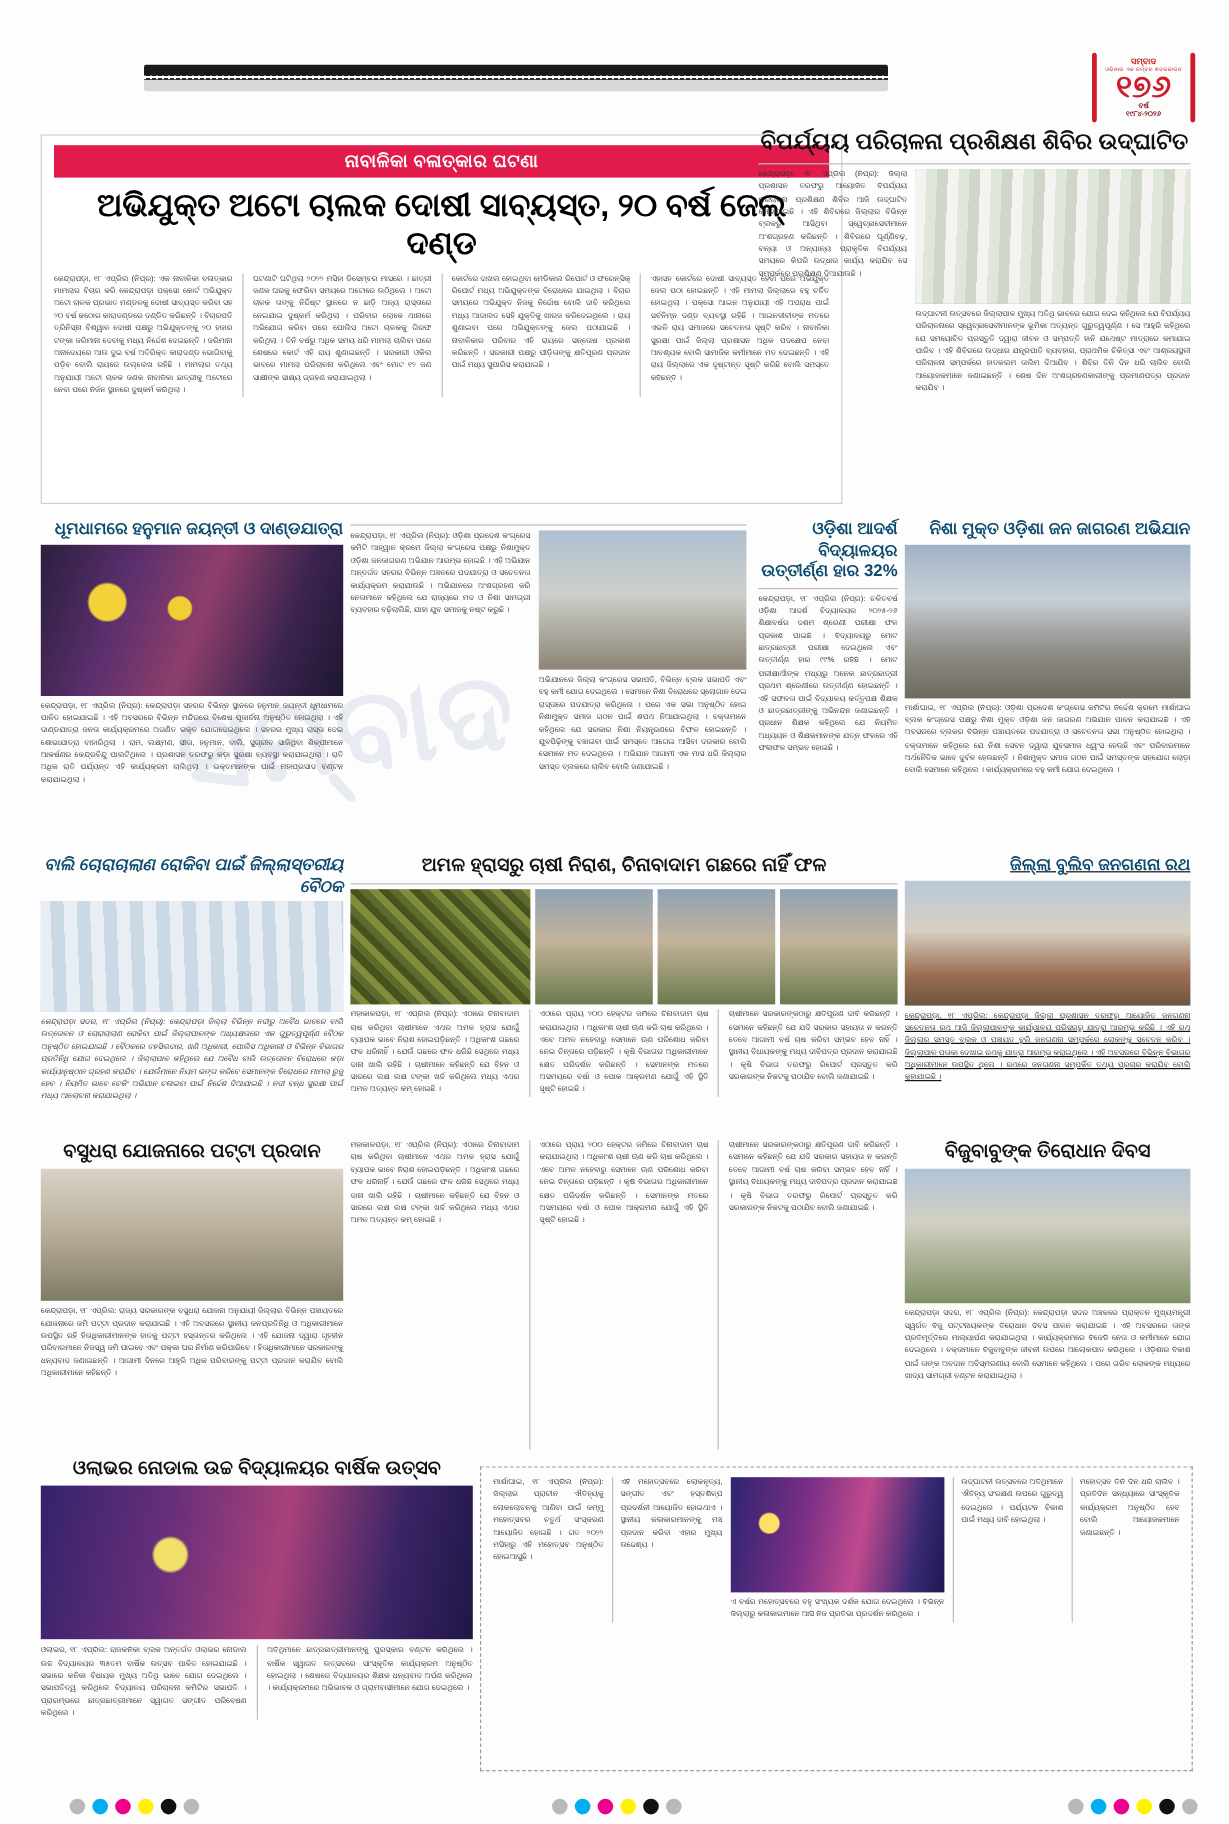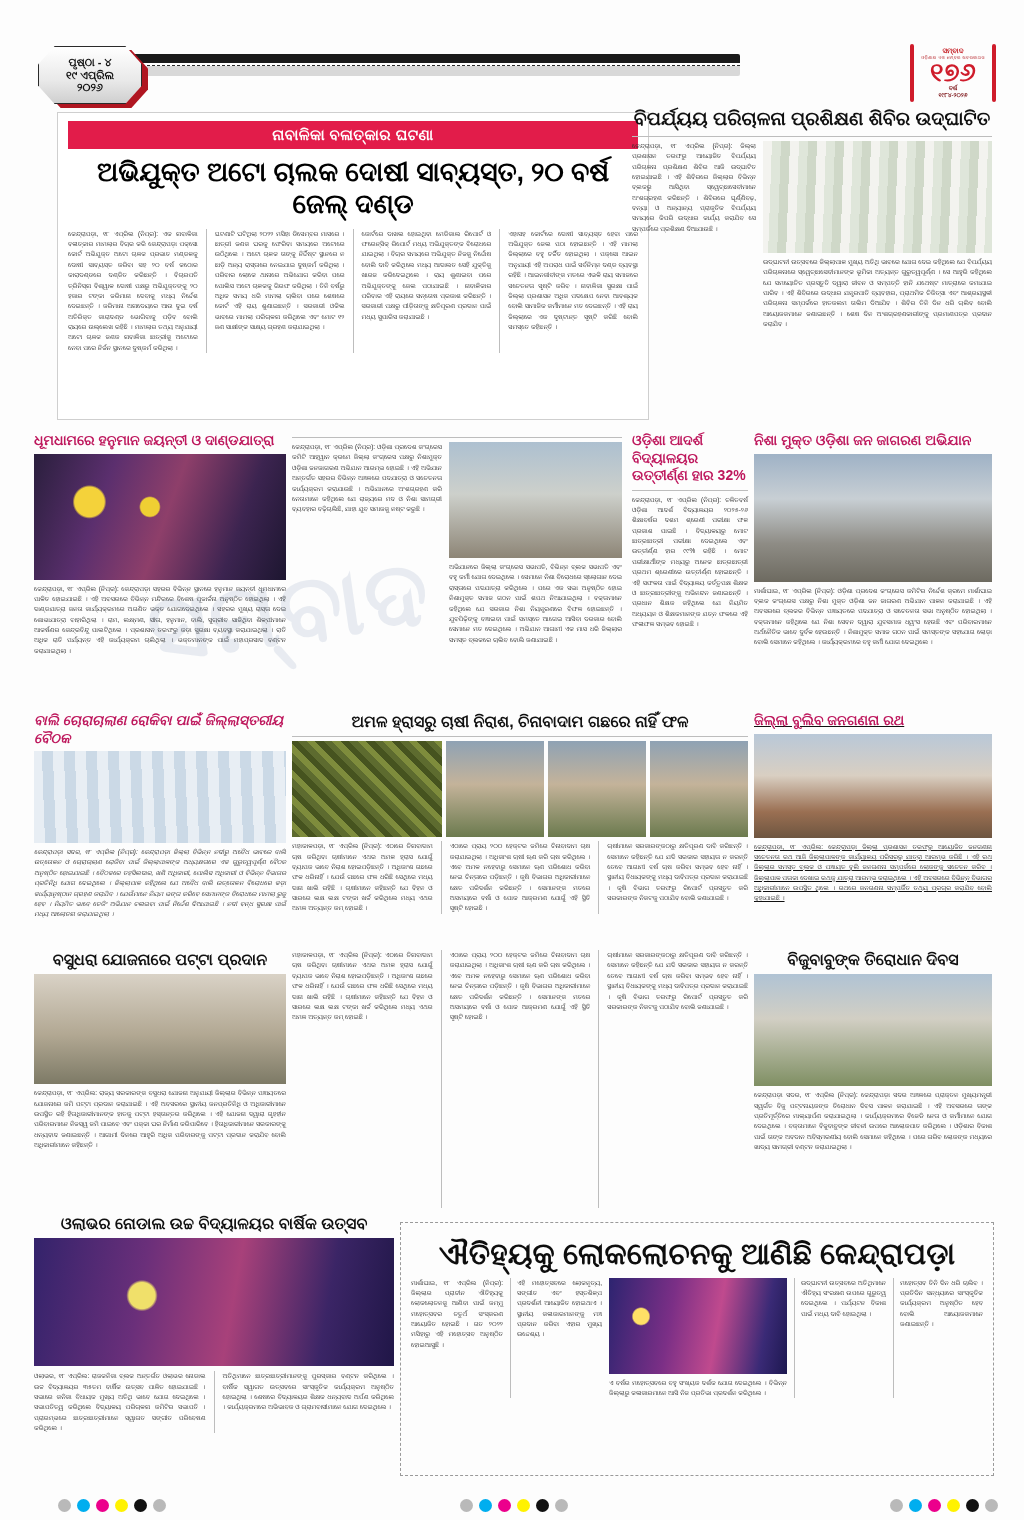--- a/index.html
+++ b/index.html
@@ -78,21 +78,21 @@
     background:#e21c4a; color:#fff; text-align:center; font-weight:bold;
     font-size:15px; padding:5px 0; letter-spacing:.4px;
   }
   .kicker.blue{ background:#2b2f92; color:#f6df4a; border-radius:4px; }
   .hl-lead{
     font-size:27px; font-weight:bold; text-align:center; line-height:1.18;
     padding:8px 6px 6px; color:#000000; letter-spacing:-.2px;
   }
   .hl-1{ font-size:19px; font-weight:bold; text-align:center; line-height:1.2; color:#101010; }
   .hl-2{ font-size:16px; font-weight:bold; text-align:center; line-height:1.2; color:#101010; }
-  .hl-3{ font-size:14px; font-weight:bold; text-align:left; line-height:1.25; color:#be185d; }
+  .hl-3{ font-size:14px; font-weight:bold; text-align:right; line-height:1.25; color:#0c4a6e; }
   .hl-big{ font-size:30px; font-weight:bold; text-align:center; line-height:1.15; color:#0d0d0d; }
   .body-txt{
     font-size:6.4px; line-height:1.62; text-align:justify; color:#2a2a2a;
     hyphens:auto; word-break:break-word;
   }
   .rule-h{ border-top:1px solid #bdbdbd; }
   .rule-v{ border-left:1px solid #bdbdbd; }
 
   
   .photo{ background:#b9b9b9; overflow:hidden; position:relative; }
@@ -146,43 +146,35 @@
   .dashed-box{ border:1px dashed #9a9a9a; }
 </style>
 </head>
 <body>
 
 <div class="page">
 
   <div class="masthead">
     <div class="mast-rule"></div>
 
-    <div class="date-badge">
-      <div class="shadow"></div>
-      <div class="body">
-        <span>ପୃଷ୍ଠା - ୪</span>
-        <span>୧୯ ଏପ୍ରିଲ</span>
-        <span>୨୦୨୬</span>
-      </div>
-    </div>
 
     <div class="mast-title-wrap">
       <div class="mast-logo">
         <span class="brk l"></span>
         <span class="brk r"></span>
         <span class="top">ସମ୍ବାଦ</span>
         <span class="tiny">ଓଡ଼ିଶାର ଏକ ନମ୍ବର ଖବରକାଗଜ</span>
         <span class="big">୧୭୬</span>
         <span class="bot">ବର୍ଷ</span>
         <span class="bot">୧୯୮୪-୨୦୨୬</span>
       </div>
     </div>
   </div>
 
-  <div class="box" style="left:34px; top:112px; width:592px; height:308px;margin-left:23px;">
+  <div class="box" style="left:34px; top:112px; width:668px; height:308px;">
     <div style="padding:8px 10px 0;">
       <div class="kicker">ନାବାଳିକା ବଳାତ୍କାର ଘଟଣା</div>
       <div class="hl-lead">ଅଭିଯୁକ୍ତ ଅଟୋ ଚାଲକ ଦୋଷୀ ସାବ୍ୟସ୍ତ, ୨୦ ବର୍ଷ ଜେଲ୍ ଦଣ୍ଡ</div>
     </div>
     <div style="display:flex; gap:8px; padding:2px 10px 8px;">
       <div class="body-txt" style="flex:1;">କେନ୍ଦ୍ରାପଡ଼ା, ୧୮ ଏପ୍ରିଲ (ନିପ୍ର): ଏକ ନାବାଳିକା ବଳାତ୍କାର ମାମଲାର ବିଚାର କରି କେନ୍ଦ୍ରାପଡ଼ା ପକ୍ସୋ କୋର୍ଟ ଅଭିଯୁକ୍ତ ଅଟୋ ଚାଳକ ପ୍ରଭାତ ମଣ୍ଡଳକୁ ଦୋଷୀ ସାବ୍ୟସ୍ତ କରିବା ସହ ୨୦ ବର୍ଷ କଠୋର କାରାଦଣ୍ଡରେ ଦଣ୍ଡିତ କରିଛନ୍ତି । ବିଚାରପତି ତ୍ରିନିସ୍ନା ବିଶ୍ୱାଳ ଦୋଷୀ ପକ୍ଷରୁ ଅଭିଯୁକ୍ତଙ୍କୁ ୨୦ ହଜାର ଟଙ୍କା ଜରିମାନା ଦେବାକୁ ମଧ୍ୟ ନିର୍ଦ୍ଦେଶ ଦେଇଛନ୍ତି । ଜରିମାନା ଅନାଦେୟରେ ଆଉ ଦୁଇ ବର୍ଷ ଅତିରିକ୍ତ କାରାଦଣ୍ଡ ଭୋଗିବାକୁ ପଡ଼ିବ ବୋଲି ରାୟରେ ଉଲ୍ଲେଖ ରହିଛି । ମାମଲାର ତଥ୍ୟ ଅନୁଯାୟୀ ଅଟୋ ଚାଳକ ଜଣକ ନାବାଳିକା ଛାତ୍ରୀକୁ ଅଟୋରେ ନେବା ପରେ ନିର୍ଜନ ସ୍ଥାନରେ ଦୁଷ୍କର୍ମ କରିଥିଲା ।</div>
       <div class="body-txt rule-v" style="flex:1; padding-left:8px;">ଘଟଣାଟି ଘଟିଥିଲା ୨୦୨୨ ମସିହା ଡିସେମ୍ବର ମାସରେ । ଛାତ୍ରୀ ଜଣକ ଘରକୁ ଫେରିବା ସମୟରେ ଅଟୋରେ ଉଠିଥିଲେ । ଅଟୋ ଚାଳକ ତାଙ୍କୁ ନିର୍ଦ୍ଦିଷ୍ଟ ସ୍ଥାନରେ ନ ଛାଡ଼ି ଅନ୍ୟ ରାସ୍ତାରେ ନେଇଯାଇ ଦୁଷ୍କର୍ମ କରିଥିଲା । ପରିବାର ଲୋକେ ଥାନାରେ ଅଭିଯୋଗ କରିବା ପରେ ପୋଲିସ ଅଟୋ ଚାଳକକୁ ଗିରଫ କରିଥିଲା । ତିନି ବର୍ଷରୁ ଅଧିକ ସମୟ ଧରି ମାମଲା ଚାଲିବା ପରେ ଶେଷରେ କୋର୍ଟ ଏହି ରାୟ ଶୁଣାଇଛନ୍ତି । ସରକାରୀ ଓକିଲ ଭାବରେ ମାମଲା ପରିଚାଳନା କରିଥିଲେ ଏବଂ ମୋଟ ୧୨ ଜଣ ସାକ୍ଷୀଙ୍କ ସାକ୍ଷ୍ୟ ଗ୍ରହଣ କରାଯାଇଥିଲା ।</div>
       <div class="body-txt rule-v" style="flex:1; padding-left:8px;">କୋର୍ଟରେ ଦାଖଲ ହୋଇଥିବା ମେଡିକାଲ ରିପୋର୍ଟ ଓ ଫରେନ୍‌ସିକ୍ ରିପୋର୍ଟ ମଧ୍ୟ ଅଭିଯୁକ୍ତଙ୍କ ବିରୋଧରେ ଯାଇଥିଲା । ବିଚାର ସମୟରେ ଅଭିଯୁକ୍ତ ନିଜକୁ ନିର୍ଦ୍ଦୋଷ ବୋଲି ଦାବି କରିଥିଲେ ମଧ୍ୟ ଆଦାଲତ ସେହି ଯୁକ୍ତିକୁ ଖାରଜ କରିଦେଇଥିଲେ । ରାୟ ଶୁଣାଇବା ପରେ ଅଭିଯୁକ୍ତଙ୍କୁ ଜେଲ ପଠାଯାଇଛି । ନାବାଳିକାର ପରିବାର ଏହି ରାୟରେ ସନ୍ତୋଷ ପ୍ରକାଶ କରିଛନ୍ତି । ସରକାରୀ ପକ୍ଷରୁ ପୀଡ଼ିତାଙ୍କୁ କ୍ଷତିପୂରଣ ପ୍ରଦାନ ପାଇଁ ମଧ୍ୟ ସୁପାରିସ କରାଯାଇଛି ।</div>
       <div class="body-txt rule-v" style="flex:1; padding-left:8px;">ଏହାସହ କୋର୍ଟରେ ଦୋଷୀ ସାବ୍ୟସ୍ତ ହେବା ପରେ ଅଭିଯୁକ୍ତ ଜେଲ ପଠା ହୋଇଛନ୍ତି । ଏହି ମାମଲା ଜିଲ୍ଲାରେ ବହୁ ଚର୍ଚ୍ଚିତ ହୋଇଥିଲା । ପକ୍ସୋ ଆଇନ ଅନୁଯାୟୀ ଏହି ଅପରାଧ ପାଇଁ ସର୍ବନିମ୍ନ ଦଣ୍ଡ ବ୍ୟବସ୍ଥା ରହିଛି । ଆଇନଜୀବୀଙ୍କ ମତରେ ଏଭଳି ରାୟ ସମାଜରେ ସଚେତନତା ସୃଷ୍ଟି କରିବ । ନାବାଳିକା ସୁରକ୍ଷା ପାଇଁ ଜିଲ୍ଲା ପ୍ରଶାସନ ଅଧିକ ପଦକ୍ଷେପ ନେବା ଆବଶ୍ୟକ ବୋଲି ସାମାଜିକ କର୍ମୀମାନେ ମତ ଦେଇଛନ୍ତି । ଏହି ରାୟ ଜିଲ୍ଲାରେ ଏକ ଦୃଷ୍ଟାନ୍ତ ସୃଷ୍ଟି କରିଛି ବୋଲି ସମସ୍ତେ କହିଛନ୍ତି ।</div>
     </div>
@@ -308,21 +300,20 @@
     <div class="photo ph-dais" style="width:100%; height:128px; margin:5px 0 5px;">
         <span class="g"></span>
       </div>
     <div style="display:flex; gap:8px;">
       <div class="body-txt" style="flex:1;">ଓଲାଭର, ୧୮ ଏପ୍ରିଲ: ରାଜକନିକା ବ୍ଲକ ଅନ୍ତର୍ଗତ ଓଲାଭର ନୋଡାଲ ଉଚ୍ଚ ବିଦ୍ୟାଳୟର ୩୫ତମ ବାର୍ଷିକ ଉତ୍ସବ ପାଳିତ ହୋଇଯାଇଛି । ସଭାରେ କନିକା ବିଧାୟକ ମୁଖ୍ୟ ଅତିଥି ଭାବେ ଯୋଗ ଦେଇଥିଲେ । ସଭାପତିତ୍ୱ କରିଥିଲେ ବିଦ୍ୟାଳୟ ପରିଚାଳନା କମିଟିର ସଭାପତି । ପ୍ରାରମ୍ଭରେ ଛାତ୍ରଛାତ୍ରୀମାନେ ସ୍ୱାଗତ ସଙ୍ଗୀତ ପରିବେଷଣ କରିଥିଲେ ।</div>
       <div class="body-txt rule-v" style="flex:1; padding-left:8px;">ଅତିଥିମାନେ ଛାତ୍ରଛାତ୍ରୀମାନଙ୍କୁ ପୁରସ୍କାର ବଣ୍ଟନ କରିଥିଲେ । ବାର୍ଷିକ ସ୍ୱାଗତ ଉତ୍ସବରେ ସାଂସ୍କୃତିକ କାର୍ଯ୍ୟକ୍ରମ ଅନୁଷ୍ଠିତ ହୋଇଥିଲା । ଶେଷରେ ବିଦ୍ୟାଳୟର ଶିକ୍ଷକ ଧନ୍ୟବାଦ ଅର୍ପଣ କରିଥିଲେ । କାର୍ଯ୍ୟକ୍ରମରେ ଅଭିଭାବକ ଓ ଗ୍ରାମବାସୀମାନେ ଯୋଗ ଦେଇଥିଲେ ।</div>
     </div>
   </div>
 
   <div class="dashed-box" style="position:absolute; left:400px; top:1222px; width:594px; height:254px; padding:8px 10px;">
-    <div class="hl-big" style="padding:6px 0 6px;">ଐତିହ୍ୟକୁ ଲୋକଲୋଚନକୁ ଆଣିଛି କେନ୍ଦ୍ରାପଡ଼ା</div>
     <div style="display:flex; gap:7px;">
       <div class="body-txt" style="width:92px;">ମାର୍ଶାଘାଇ, ୧୮ ଏପ୍ରିଲ (ନିପ୍ର): ଜିଲ୍ଲାର ପ୍ରାଚୀନ ଐତିହ୍ୟକୁ ଲୋକଲୋଚନକୁ ଆଣିବା ପାଇଁ ଜମ୍ମୁ ମହୋତ୍ସବର ଚତୁର୍ଥ ସଂସ୍କରଣ ଆୟୋଜିତ ହୋଇଛି । ଗତ ୨୦୨୨ ମସିହାରୁ ଏହି ମହୋତ୍ସବ ଅନୁଷ୍ଠିତ ହୋଇଆସୁଛି ।</div>
       <div class="body-txt rule-v" style="width:92px; padding-left:6px;">ଏହି ମହୋତ୍ସବରେ ଲୋକନୃତ୍ୟ, ସଙ୍ଗୀତ ଏବଂ ହସ୍ତଶିଳ୍ପ ପ୍ରଦର୍ଶନୀ ଆୟୋଜିତ ହୋଇଥାଏ । ସ୍ଥାନୀୟ କଳାକାରମାନଙ୍କୁ ମଞ୍ଚ ପ୍ରଦାନ କରିବା ଏହାର ମୁଖ୍ୟ ଉଦ୍ଦେଶ୍ୟ ।</div>
       <div style="width:178px;">
         <div class="photo ph-jamu" style="width:100%; height:96px; margin-bottom:4px;">
             <span class="g"></span>
           </div>
         <div class="body-txt">ଏ ବର୍ଷର ମହୋତ୍ସବରେ ବହୁ ସଂଖ୍ୟକ ଦର୍ଶକ ଯୋଗ ଦେଇଥିଲେ । ବିଭିନ୍ନ ଜିଲ୍ଲାରୁ କଳାକାରମାନେ ଆସି ନିଜ ପ୍ରତିଭା ପ୍ରଦର୍ଶନ କରିଥିଲେ ।</div>
       </div>
       <div class="body-txt rule-v" style="width:92px; padding-left:6px;">ଉଦ୍‌ଘାଟନୀ ଉତ୍ସବରେ ଅତିଥିମାନେ ଐତିହ୍ୟ ସଂରକ୍ଷଣ ଉପରେ ଗୁରୁତ୍ୱ ଦେଇଥିଲେ । ପର୍ଯ୍ୟଟନ ବିକାଶ ପାଇଁ ମଧ୍ୟ ଦାବି ହୋଇଥିଲା ।</div>

